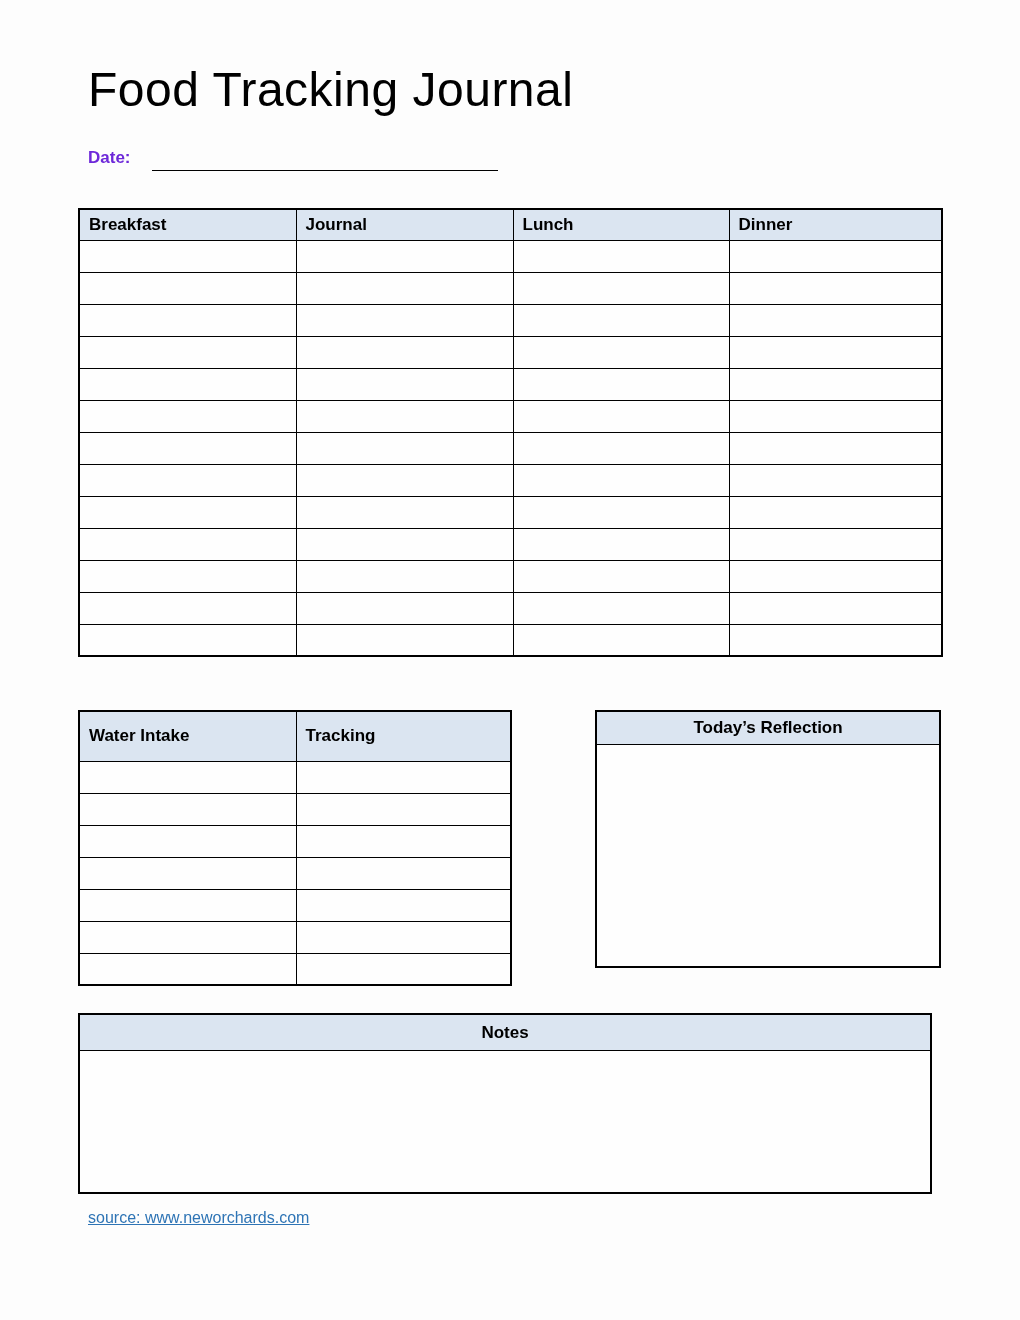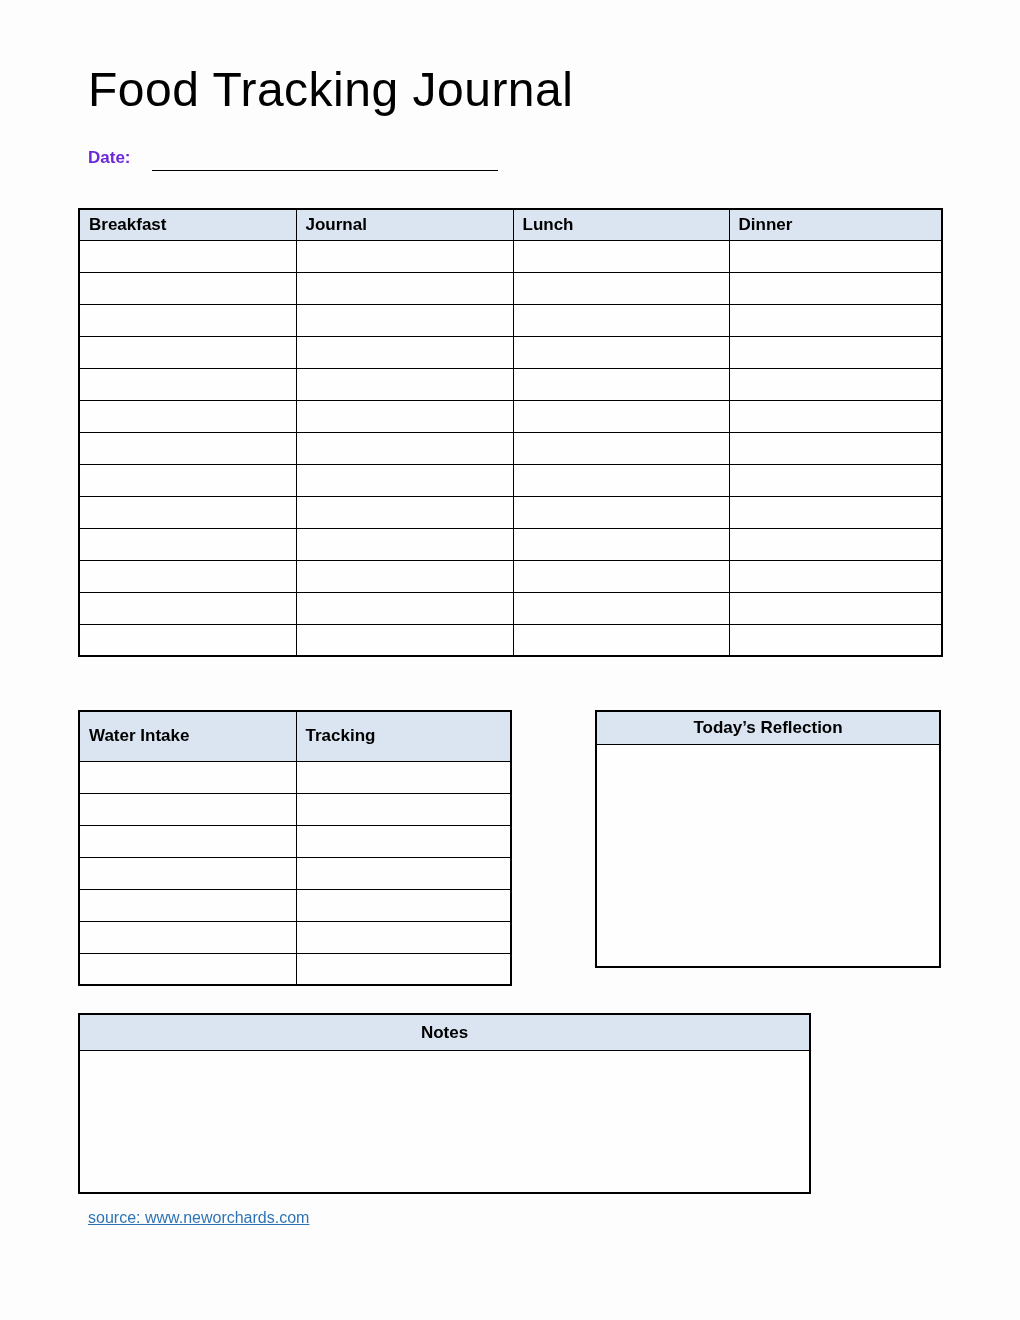--- a/index.html
+++ b/index.html
@@ -86,21 +86,21 @@
     font-size: 17px;
     font-weight: 700;
     color: #000;
     text-align: center;
     display: flex;
     align-items: center;
     justify-content: center;
   }
   #reflection-box { left: 595px; top: 710px; width: 346px; height: 258px; }
   #reflection-box .box-header { height: 33px; }
-  #notes-box { left: 78px; top: 1013px; width: 733px; height: 181px; }
+  #notes-box { left: 78px; top: 1013px; width: 854px; height: 181px; }
   #notes-box .box-header { height: 36px; }
   .box-body { width: 100%; }
   .source-link {
     position: absolute;
     left: 88px;
     top: 1209px;
     font-size: 16px;
     color: var(--link-color);
     text-decoration: underline;
     cursor: pointer;

